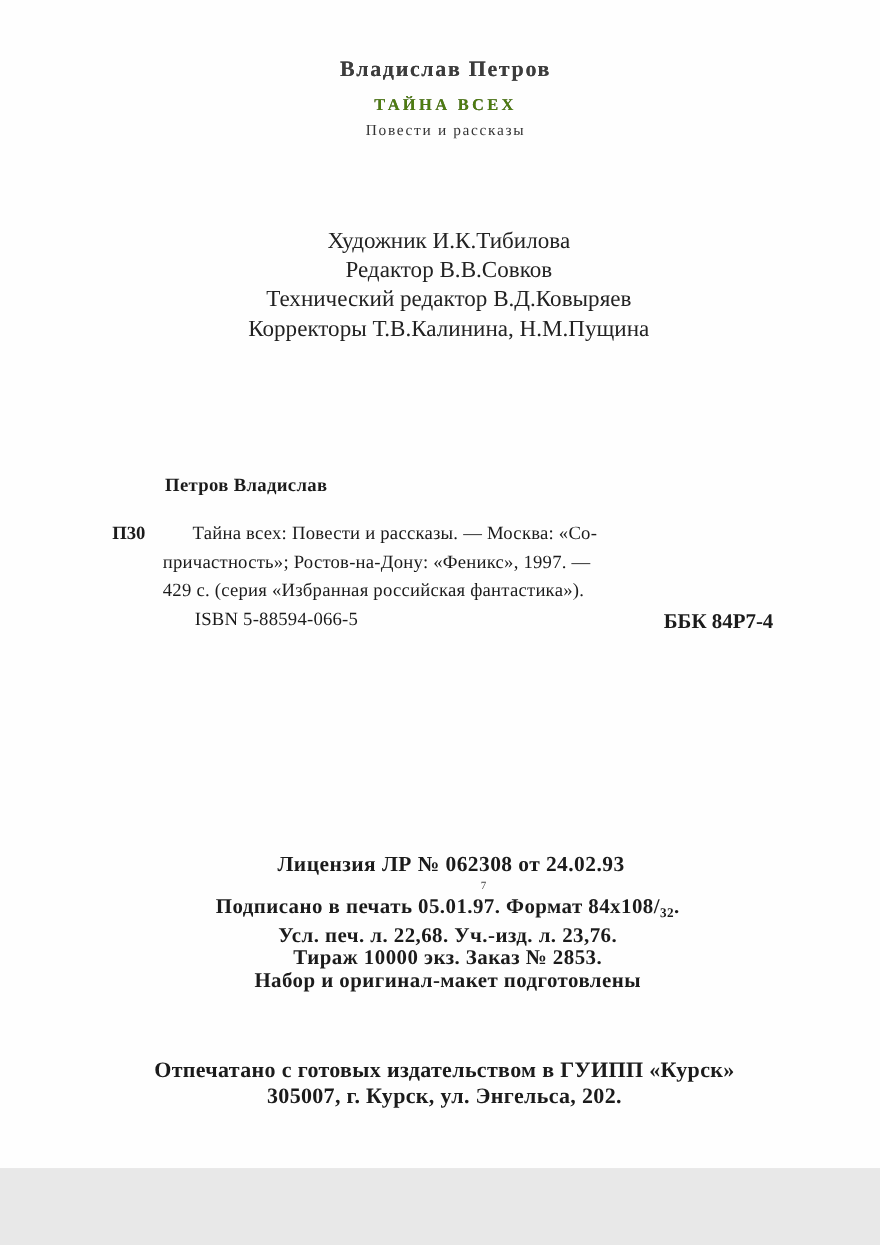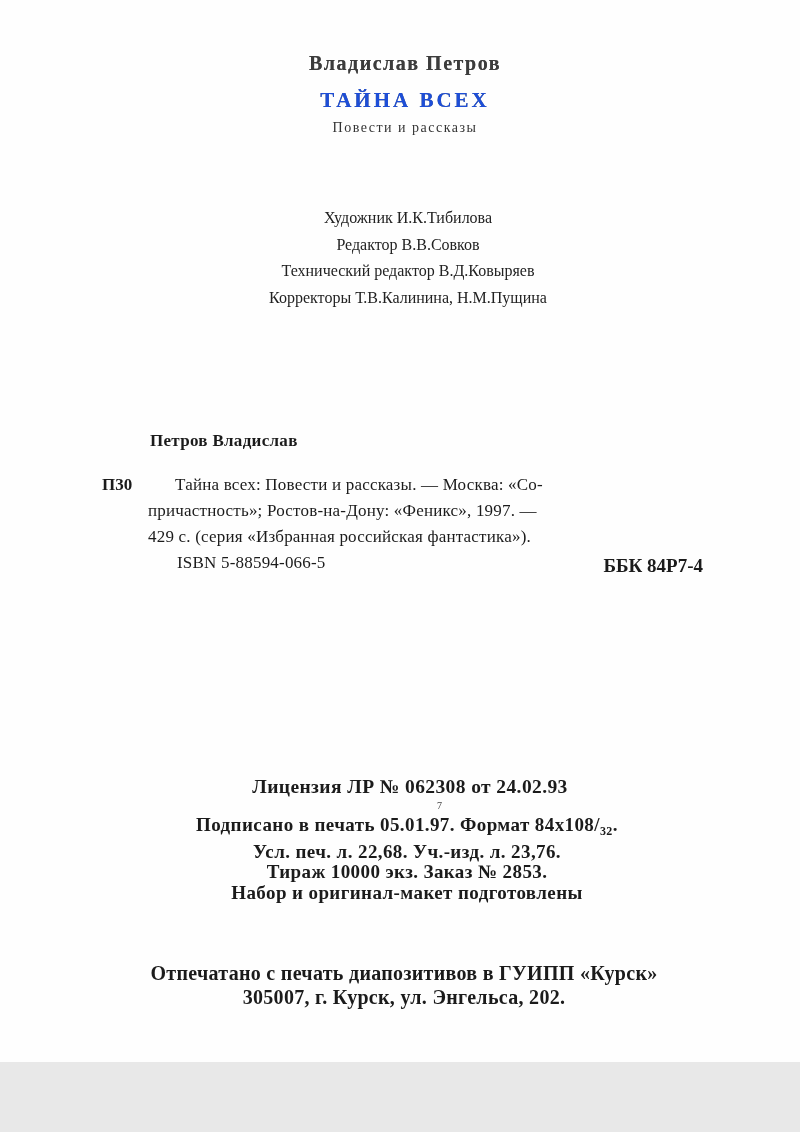--- a/index.html
+++ b/index.html
@@ -22,39 +22,39 @@
   }
   .book-author {
     font-size: 20px;
     font-weight: 700;
     letter-spacing: 1.5px;
     color: #3c3c3c;
     text-shadow: 0 0 0.6px #6a6a6a;
   }
   .book-title {
     margin-top: 13px;
-    font-size: 21px;
+    font-size: 15px;
     font-weight: 700;
     letter-spacing: 3px;
-    color: #1d4ed8;
+    color: #4d7c0f;
     text-shadow: 0 0 0.6px #6a6a6a;
   }
   .book-subtitle {
     margin-top: 7px;
     font-size: 14px;
     letter-spacing: 1.5px;
     color: #333;
   }
 
   
   .credits {
     position: absolute;
     top: 205px; left: 16px; right: 0;
     text-align: center;
-    font-size: 16px;
+    font-size: 21px;
     line-height: 26.5px;
     color: #222;
   }
 
   
   .catalog {
     position: absolute;
     top: 428px; left: 100px;
     width: 600px;
     font-size: 17px;
@@ -160,17 +160,17 @@
   <div class="scan-artifact">7</div>
 
   <section class="print-info">
     <div><span>Подписано в печать 05.01.97. Формат 84х108/</span><span class="sub">32</span><span>.</span></div>
     <div>Усл. печ. л. 22,68. Уч.-изд. л. 23,76.</div>
     <div>Тираж 10000 экз. Заказ № 2853.</div>
     <div>Набор и оригинал-макет подготовлены</div>
   </section>
 
   <section class="printer">
-    <div>Отпечатано с печать диапозитивов в ГУИПП «Курск»</div>
+    <div>Отпечатано с готовых издательством в ГУИПП «Курск»</div>
     <div>305007, г. Курск, ул. Энгельса, 202.</div>
   </section>
 
 </div>
 
 </body></html>

